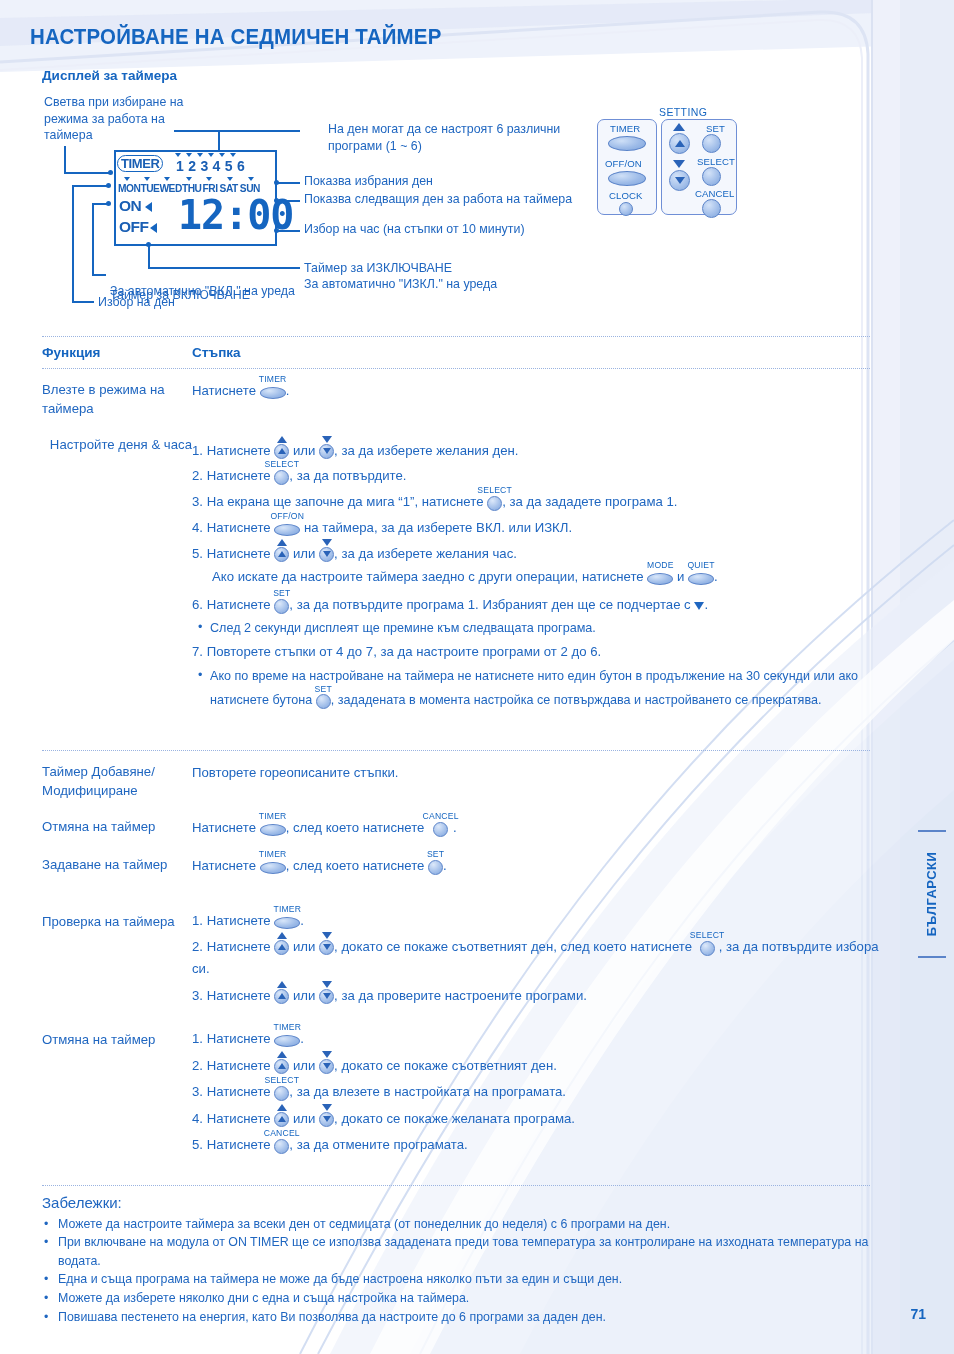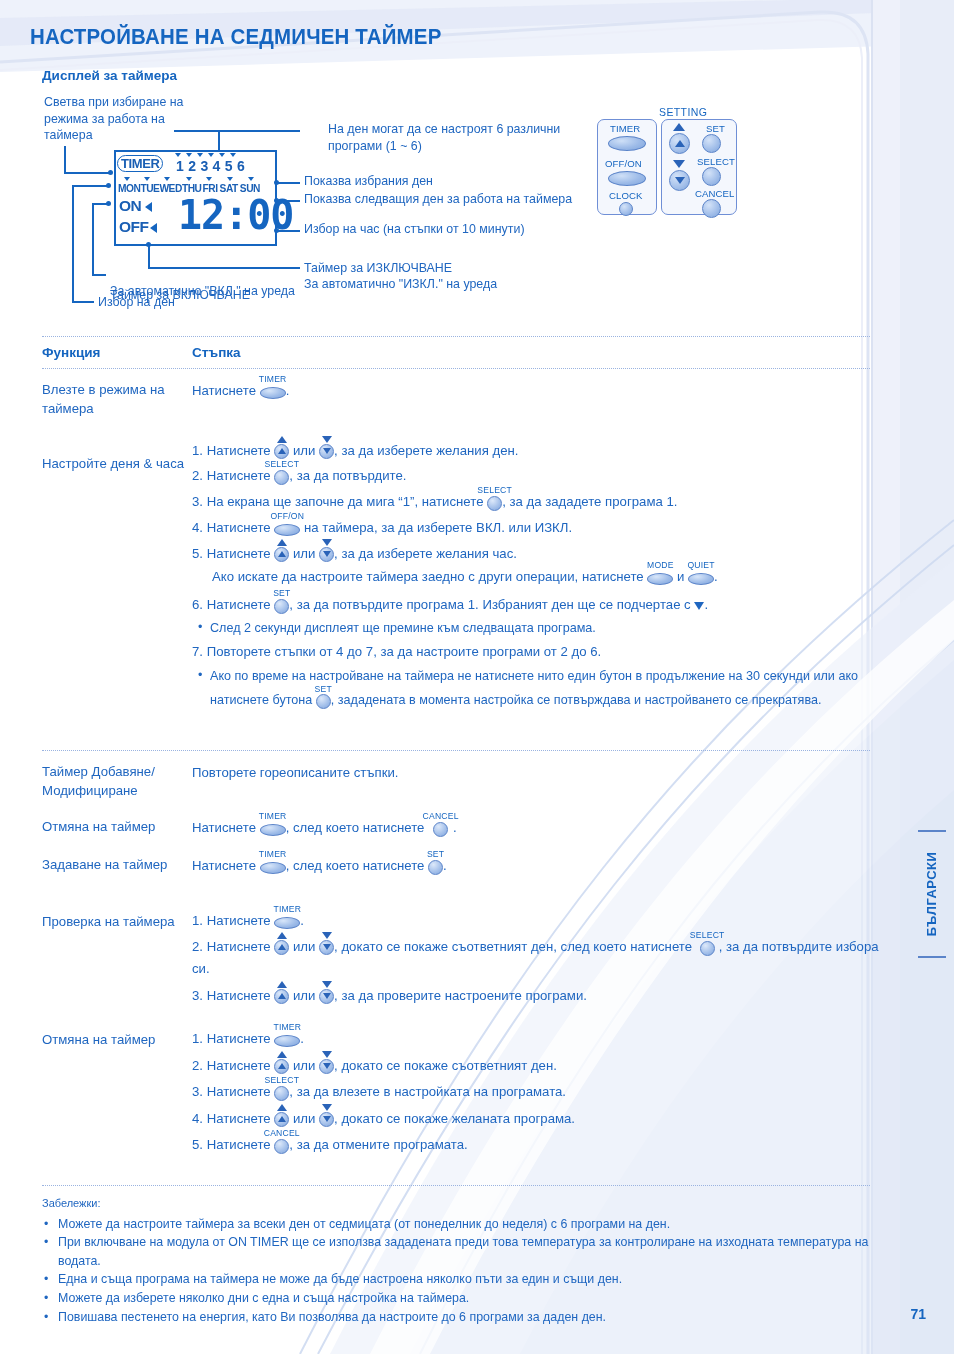--- a/index.html
+++ b/index.html
@@ -159,21 +159,21 @@
     position:absolute; left:50%; transform:translateX(-50%); top:-12px;
     font-size:8.6px; letter-spacing:.2px; color:#1565c0; white-space:nowrap;
   }
 
   .dntri { display:inline-block; width:0;height:0;
     border-left:5px solid transparent;border-right:5px solid transparent;border-top:8px solid #1f66c0;
     vertical-align:middle; }
 
   
   .notes { position:absolute; left:42px; top:1194px; width:880px; font-size:12.4px; line-height:18.6px; color:#1f66c0; }
-  .notes h4 { margin:0 0 2px 0; font-size:11px; font-weight:normal; }
+  .notes h4 { margin:0 0 2px 0; font-size:15px; font-weight:normal; }
   .nitem { position:relative; padding-left:16px; }
   .nitem::before { content:"•"; position:absolute; left:2px; top:0; }
 
   
   .sidetab {
     position:absolute; right:6px; top:824px; width:34px; height:140px;
     z-index:3;
   }
   .sidetab .bar { position:absolute; left:4px; width:28px; height:2.2px; background:#5b84c9; }
   .sidetab .bar.t { top:6px; }
@@ -375,21 +375,21 @@
 
     <div class="func" style="top:44px;">
       <span>Влезте в режима на таймера</span>
     </div>
     <div class="steps" style="top:44px;">
       <div class="step">
         <span>Натиснете </span><span class="glyph-wrap"><span class="capt">TIMER</span><span class="ib-oval"></span></span><span>.</span>
       </div>
     </div>
 
-    <div class="func" style="top:118px;">
+    <div class="func" style="top:99px;text-align:right;">
       <span>Настройте деня &amp; часа</span>
     </div>
     <div class="steps" style="top:104px;">
 
       <div class="step">
         <span>1.</span>
         <span>Натиснете </span><span class="ib-arrow up"><span class="hat up"></span><i></i></span><span> или </span><span class="ib-arrow dn"><span class="hat dn"></span><i></i></span><span>, за да изберете желания ден.</span>
       </div>
 
       <div class="step" style="margin-top:4px;">

